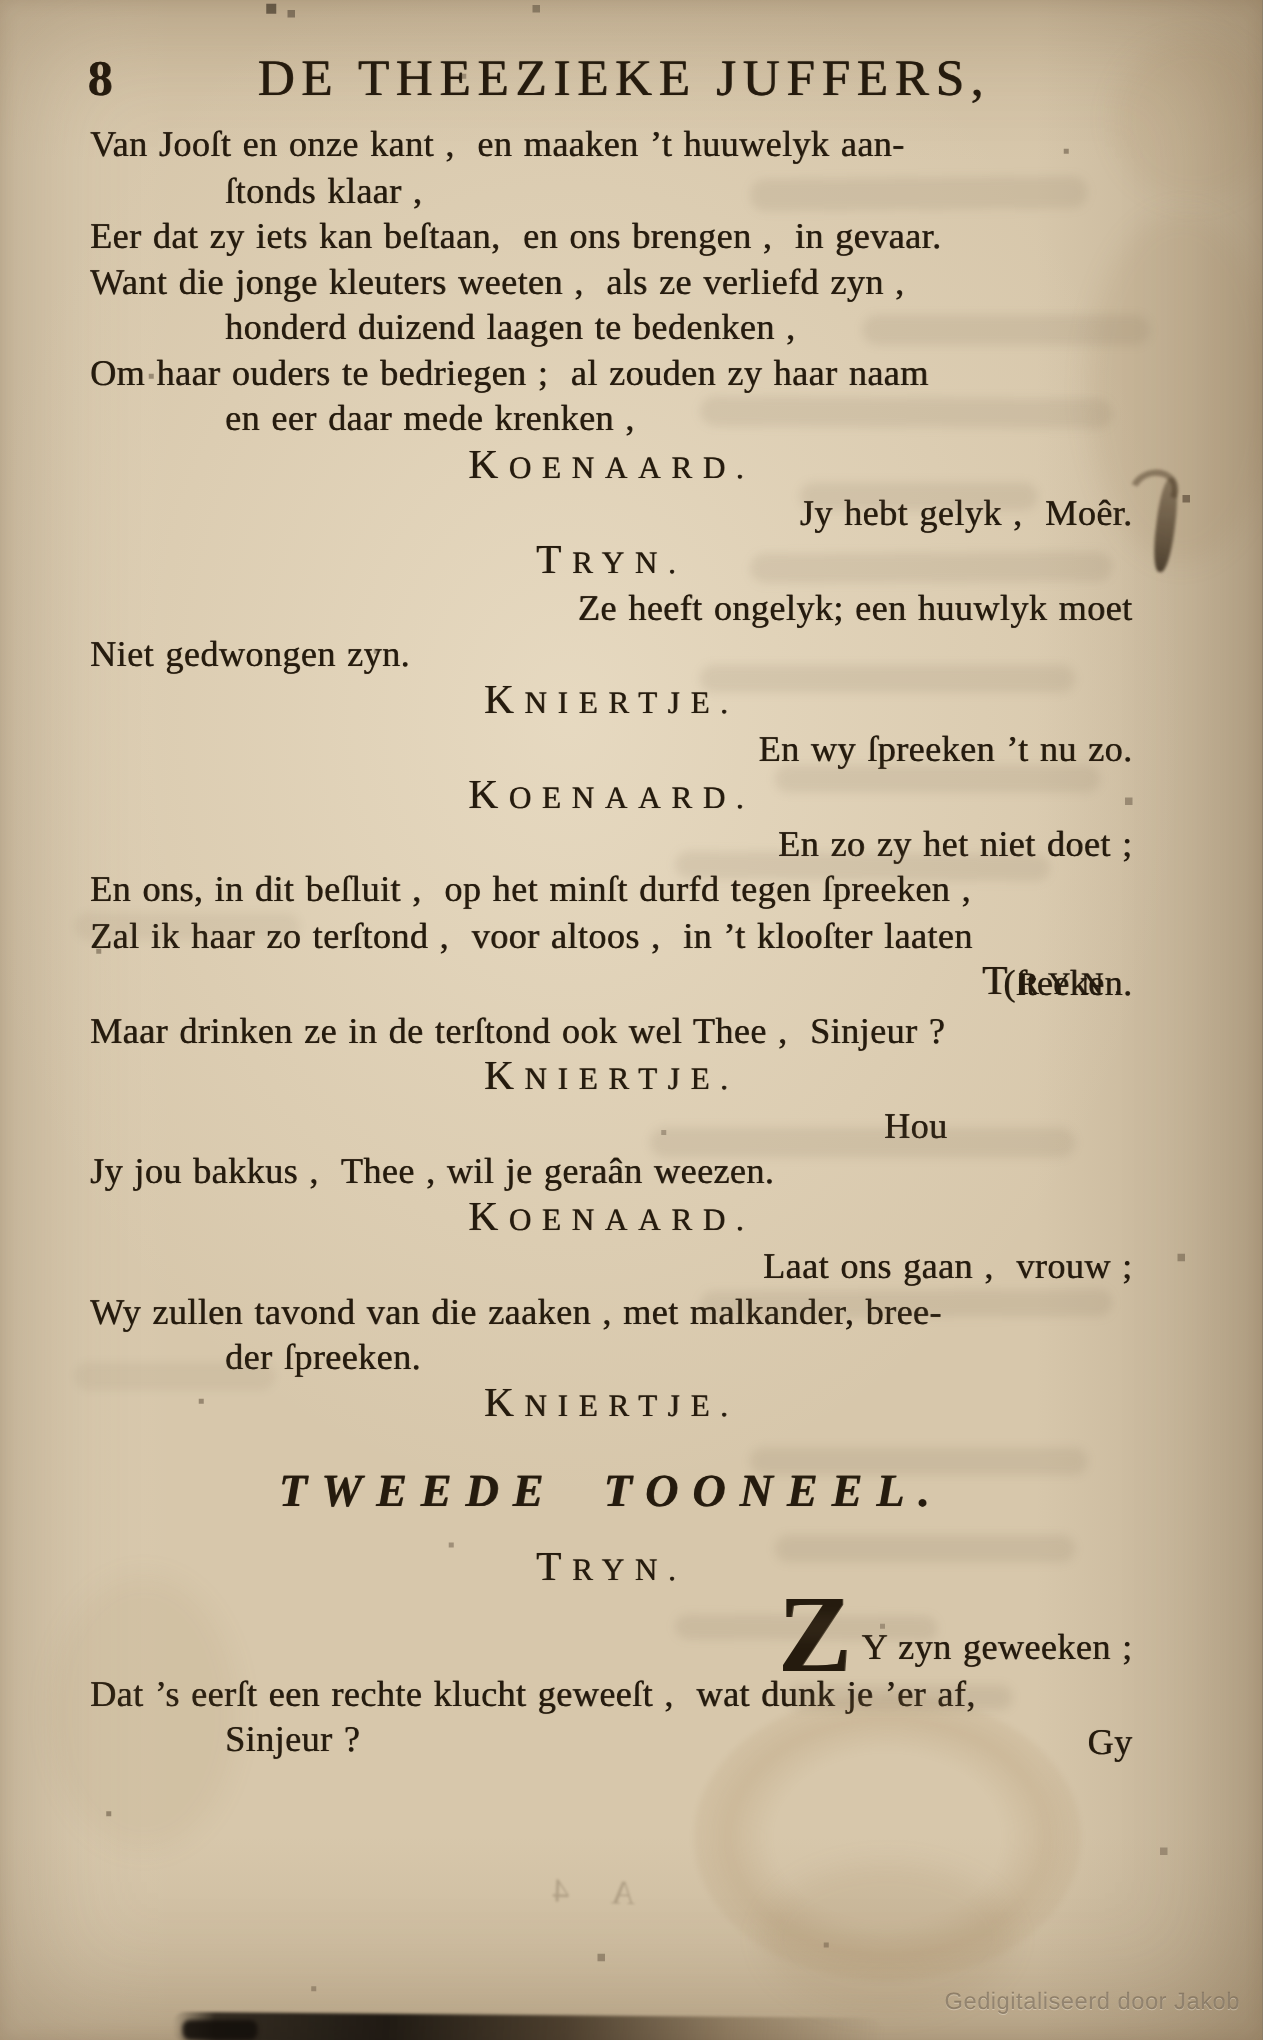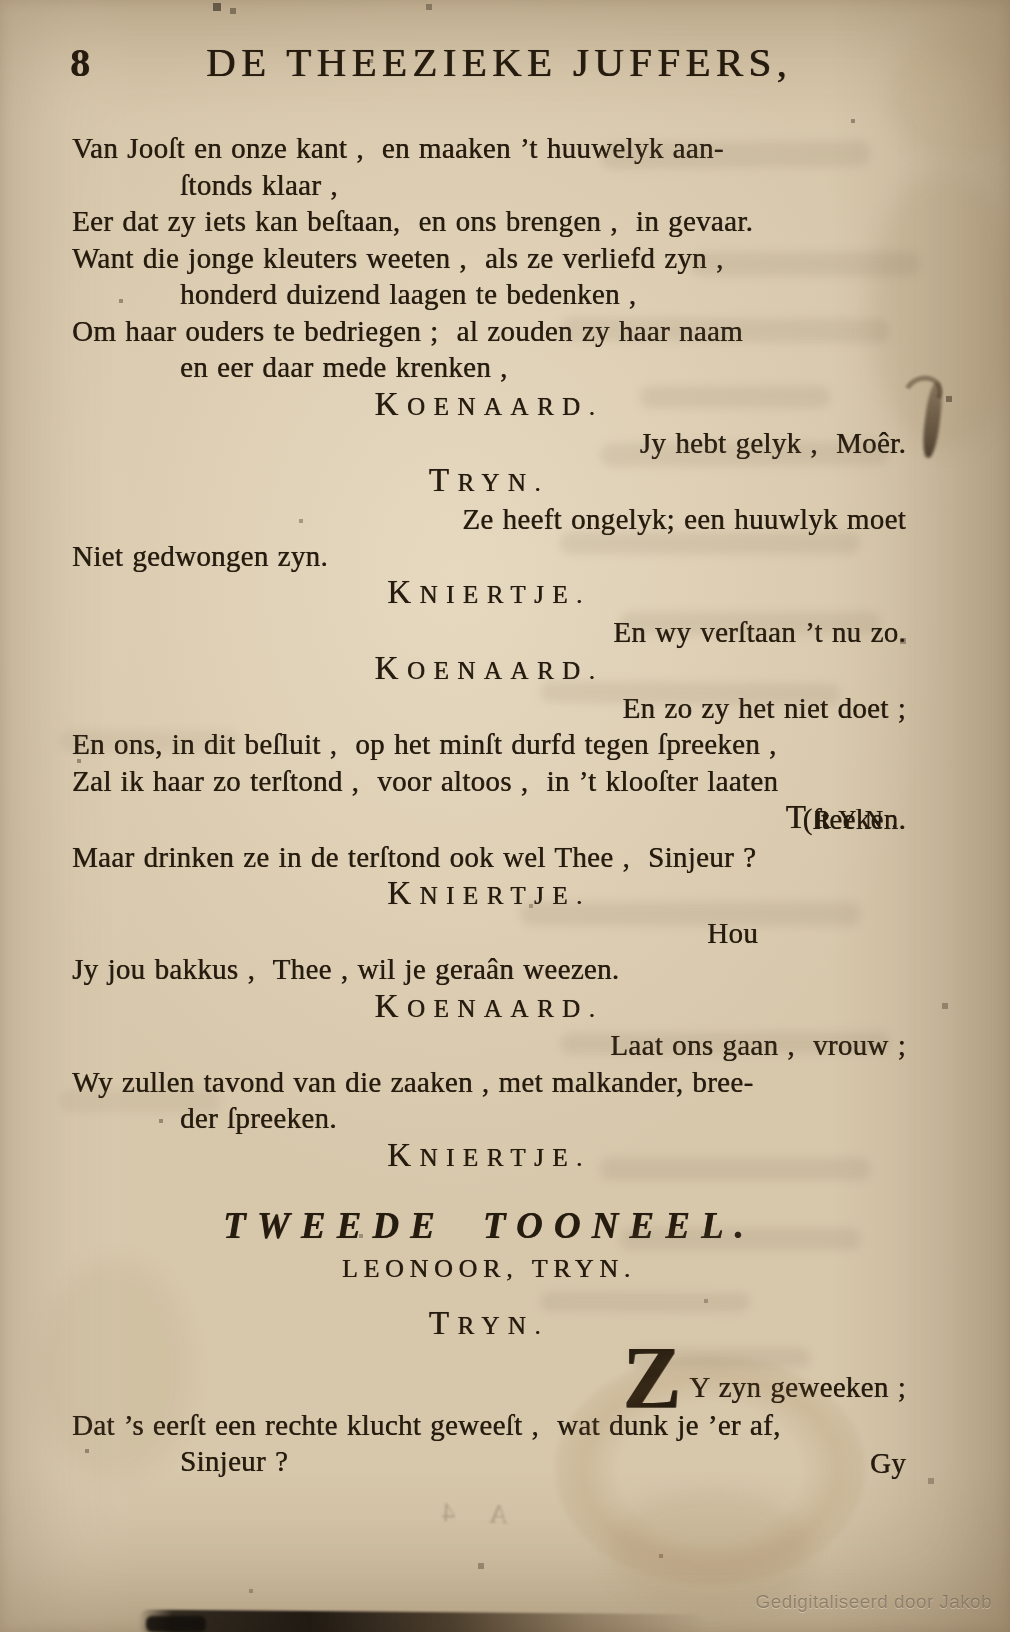--- a/index.html
+++ b/index.html
@@ -21,21 +21,21 @@
     position: absolute; left: 70px; top: 38px; width: 836px;
     display: flex; align-items: baseline;
   }
   .page-number { font-size: 40px; font-weight: 700; letter-spacing: 2px; text-shadow: 0.5px 0 rgba(37,27,14,0.8); }
   .running-title {
     flex: 1; text-align: center;
     font-size: 41px; font-weight: 400; letter-spacing: 0.13em; white-space: pre;
     text-shadow: 0.6px 0 rgba(37,27,14,0.85), 0 0 1px rgba(37,27,14,0.35);
   }
   
-  .text-col { position: absolute; left: 72px; top: 98px; width: 834px; margin-top: 32px; }
+  .text-col { position: absolute; left: 72px; top: 98px; width: 834px; }
   .line {
     font-size: 29px; line-height: 36.5px; white-space: pre;
     letter-spacing: 0.3px; word-spacing: 1.5px;
     text-shadow: 0.45px 0 rgba(37,27,14,0.75), 0 0 0.8px rgba(37,27,14,0.28);
   }
   .indent { padding-left: 108px; }
   .center { text-align: right; }
   .right  { text-align: right; }
   .offset { padding-right: 148px; }
   .rel { position: relative; }
@@ -133,37 +133,36 @@
       <div class="line">Want die jonge kleuters weeten ,  als ze verliefd zyn ,</div>
       <div class="line indent">honderd duizend laagen te bedenken ,</div>
       <div class="line">Om haar ouders te bedriegen ;  al zouden zy haar naam</div>
       <div class="line indent">en eer daar mede krenken ,</div>
       <div class="line speaker">KOENAARD.</div>
       <div class="line center">Jy hebt gelyk ,  Moêr.</div>
       <div class="line speaker">TRYN.</div>
       <div class="line right">Ze heeft ongelyk; een huuwlyk moet</div>
       <div class="line">Niet gedwongen zyn.</div>
       <div class="line speaker">KNIERTJE.</div>
-      <div class="line center">En wy verſtaan ’t nu zo.</div>
+      <div class="line center">En wy ſpreeken ’t nu zo.</div>
       <div class="line speaker">KOENAARD.</div>
       <div class="line right">En zo zy het niet doet ;</div>
       <div class="line">En ons, in dit beſluit ,  op het minſt durfd tegen ſpreeken ,</div>
       <div class="line">Zal ik haar zo terſtond ,  voor altoos ,  in ’t klooſter laaten</div>
       <div class="line center rel"><span class="speaker-inline">TRYN.</span><span class="abs-right">(ſteeken.</span></div>
       <div class="line">Maar drinken ze in de terſtond ook wel Thee ,  Sinjeur ?</div>
       <div class="line speaker">KNIERTJE.</div>
       <div class="line right offset">Hou</div>
       <div class="line">Jy jou bakkus ,  Thee , wil je geraân weezen.</div>
       <div class="line speaker">KOENAARD.</div>
       <div class="line center">Laat ons gaan ,  vrouw ;</div>
       <div class="line">Wy zullen tavond van die zaaken , met malkander, bree-</div>
       <div class="line indent">der ſpreeken.</div>
       <div class="line speaker">KNIERTJE.</div>
       <div class="line scene">TWEEDE TOONEEL.</div>
-      <div class="line cast">LEONOOR, TRYN.</div>
       <div class="line speaker gap-top">TRYN.</div>
       <div class="line dropline"><span class="dropcap">Z</span><span class="dropline-text">Y zyn geweeken ;</span></div>
       <div class="line">Dat ’s eerſt een rechte klucht geweeſt ,  wat dunk je ’er af,</div>
       <div class="line rel indent"><span>Sinjeur ?</span><span class="abs-right catchword">Gy</span></div>
     </div>
 
   <div class="signature-mark">A 4</div>
 
   <div class="watermark">Gedigitaliseerd door Jakob</div>
 

